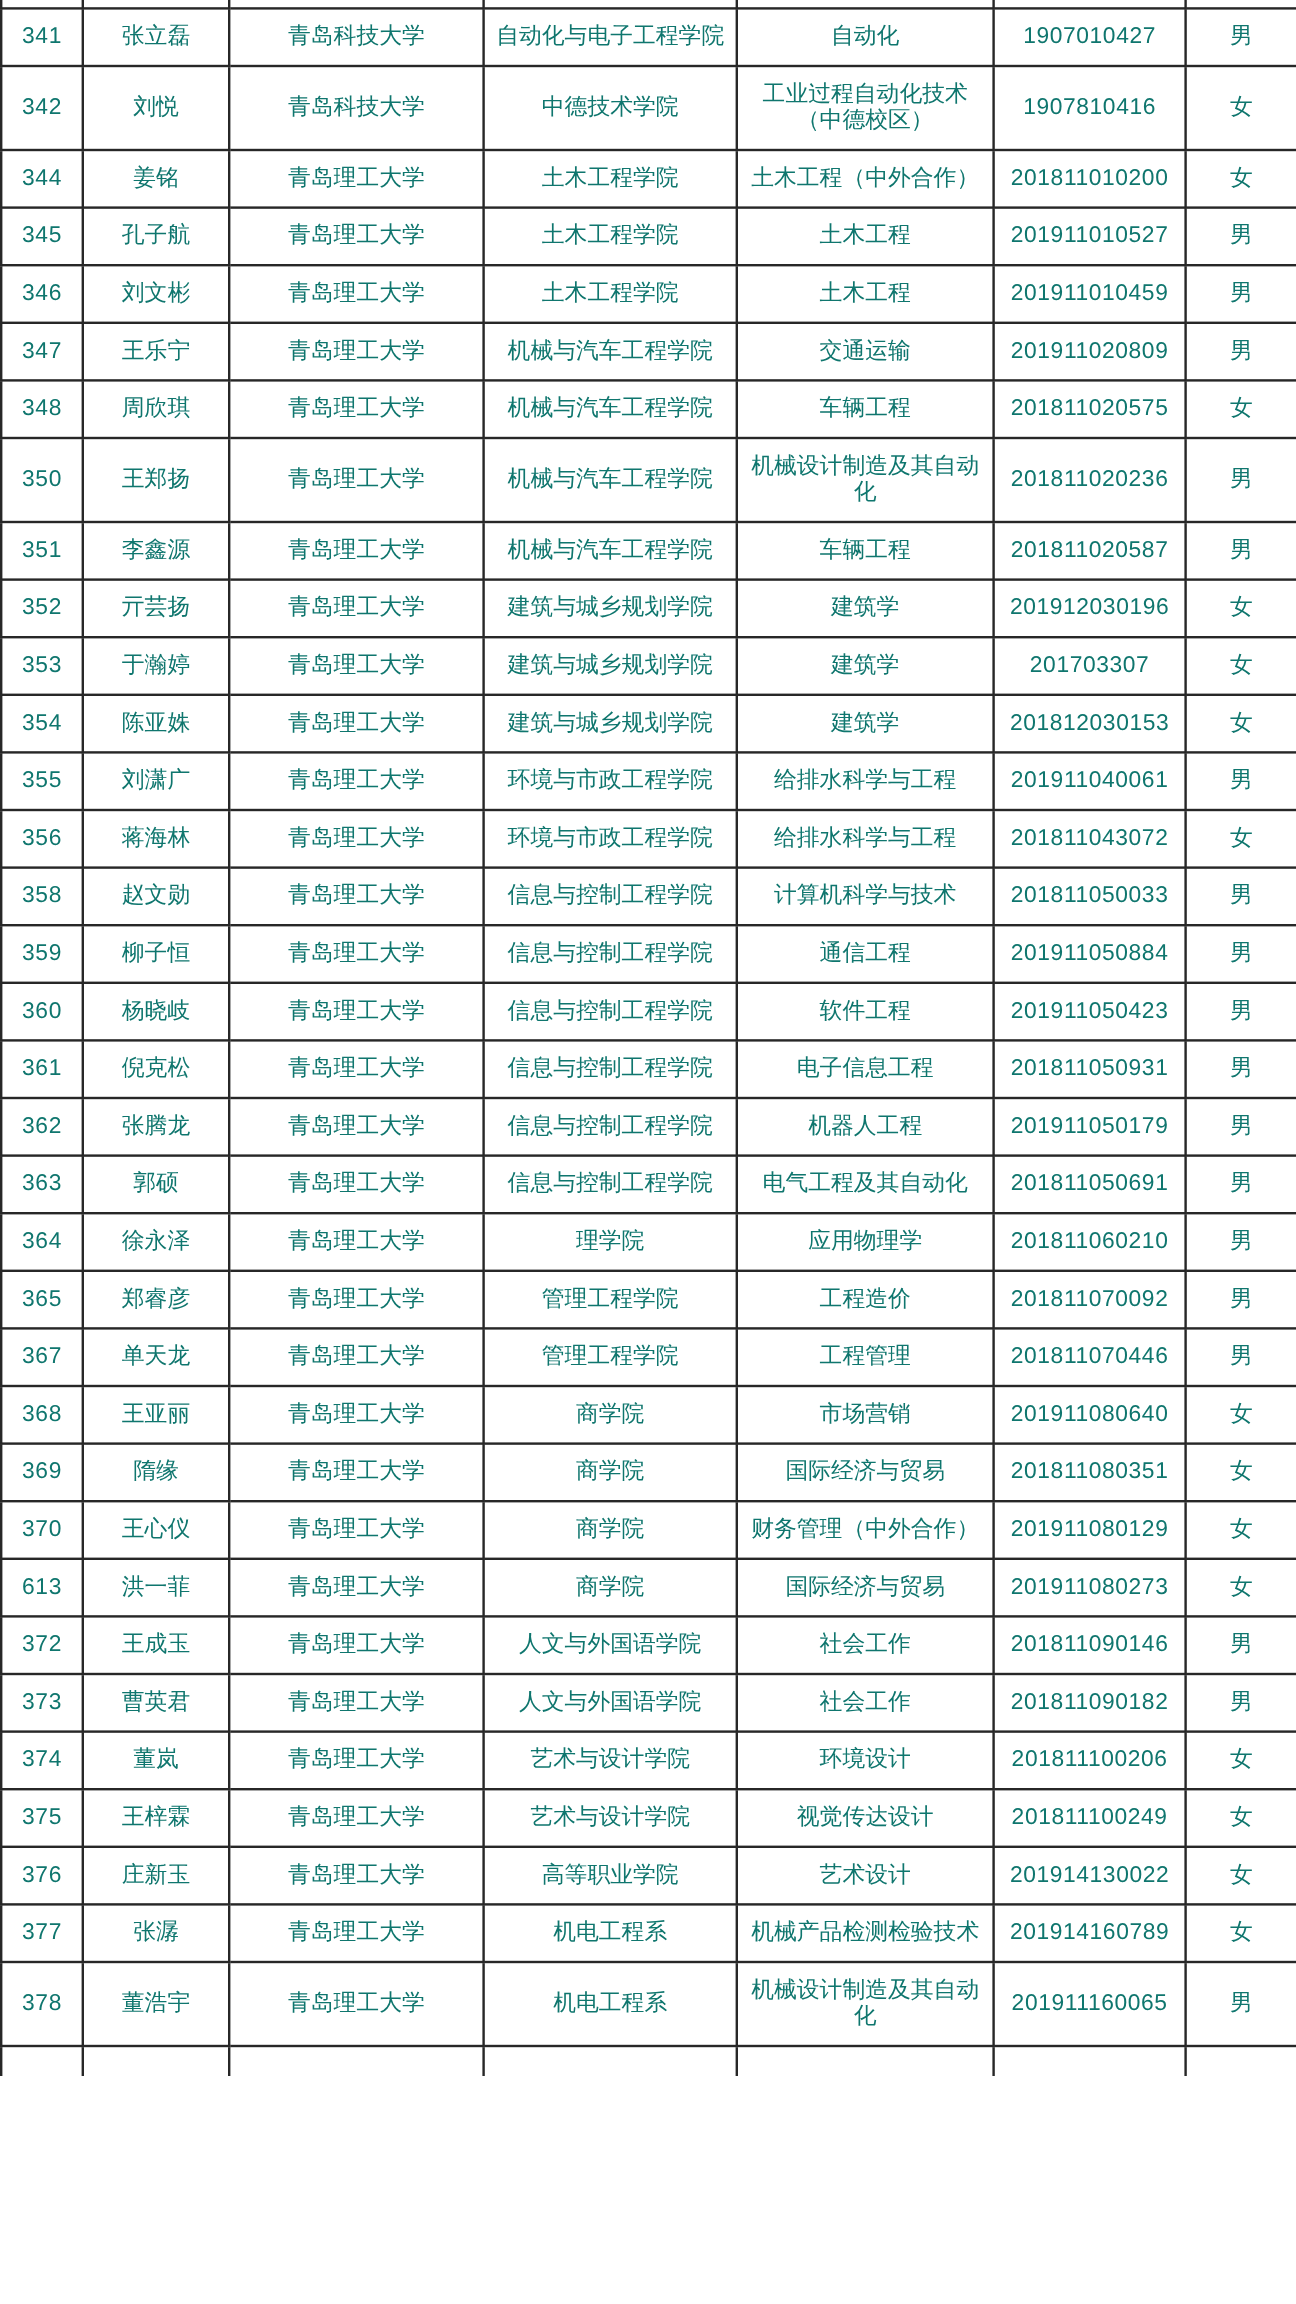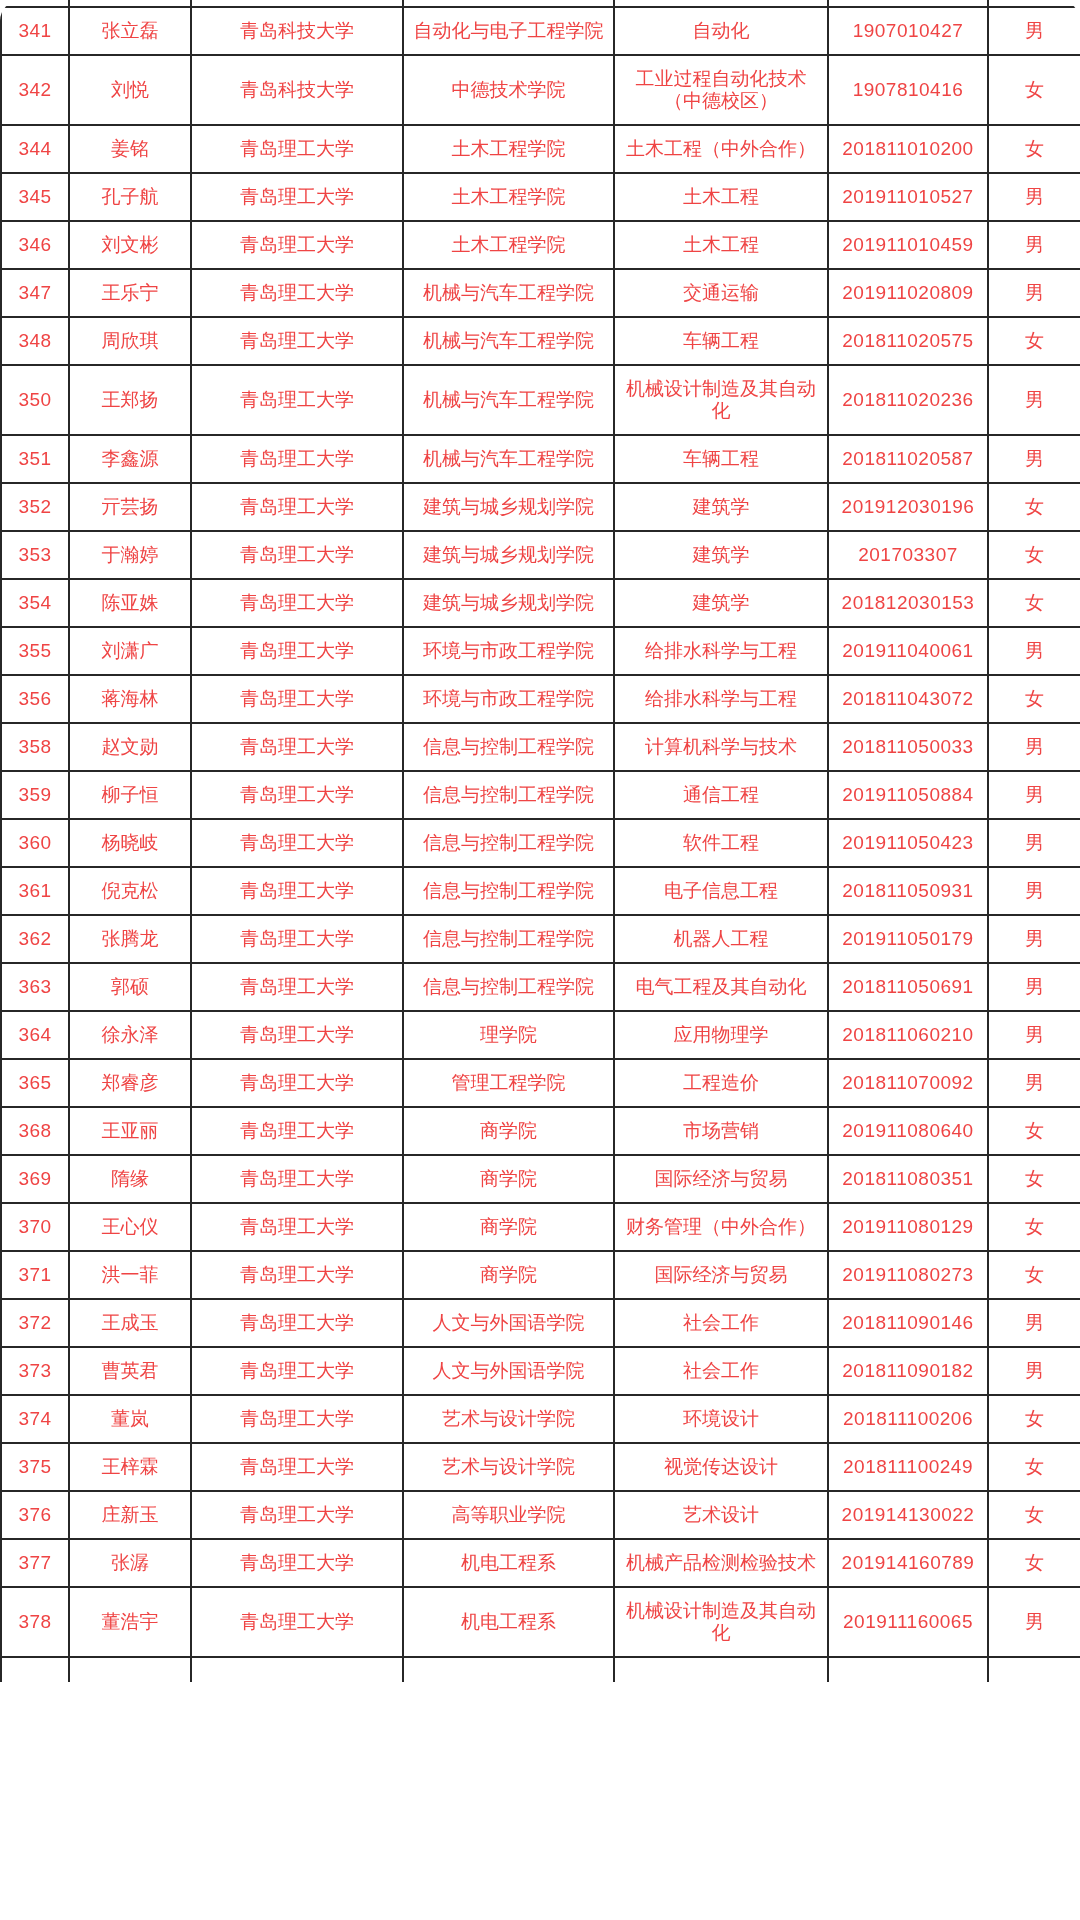--- a/index.html
+++ b/index.html
@@ -1,20 +1,19 @@
 <!DOCTYPE html>
 <html><head>
 <meta charset="utf-8">
 <style>
   html,body{margin:0;padding:0;background:#ffffff;}
   .screen{
     width:1080px;height:1920px;overflow:hidden;background:#ffffff;
     font-family:"Liberation Sans","DejaVu Sans",sans-serif;
-    color:#ef4444;
-    border-radius:21px;
+    color:#0f766e;
   }
   table.roster{
     width:1080px;table-layout:fixed;border-collapse:collapse;
   }
   table.roster td{
     border:2px solid #272727;
     text-align:center;vertical-align:middle;
     font-size:19px;line-height:22px;
     padding:12px 4px;
     white-space:pre-line;
@@ -253,20 +252,29 @@
         <tr>
           <td class="c-no">365</td>
           <td class="c-name">郑睿彦</td>
           <td class="c-university">青岛理工大学</td>
           <td class="c-college">管理工程学院</td>
           <td class="c-major">工程造价</td>
           <td class="c-student-id">201811070092</td>
           <td class="c-gender">男</td>
         </tr>
         <tr>
+          <td class="c-no">367</td>
+          <td class="c-name">单天龙</td>
+          <td class="c-university">青岛理工大学</td>
+          <td class="c-college">管理工程学院</td>
+          <td class="c-major">工程管理</td>
+          <td class="c-student-id">201811070446</td>
+          <td class="c-gender">男</td>
+        </tr>
+        <tr>
           <td class="c-no">368</td>
           <td class="c-name">王亚丽</td>
           <td class="c-university">青岛理工大学</td>
           <td class="c-college">商学院</td>
           <td class="c-major">市场营销</td>
           <td class="c-student-id">201911080640</td>
           <td class="c-gender">女</td>
         </tr>
         <tr>
           <td class="c-no">369</td>
@@ -280,21 +288,21 @@
         <tr>
           <td class="c-no">370</td>
           <td class="c-name">王心仪</td>
           <td class="c-university">青岛理工大学</td>
           <td class="c-college">商学院</td>
           <td class="c-major">财务管理（中外合作）</td>
           <td class="c-student-id">201911080129</td>
           <td class="c-gender">女</td>
         </tr>
         <tr>
-          <td class="c-no">371</td>
+          <td class="c-no">613</td>
           <td class="c-name">洪一菲</td>
           <td class="c-university">青岛理工大学</td>
           <td class="c-college">商学院</td>
           <td class="c-major">国际经济与贸易</td>
           <td class="c-student-id">201911080273</td>
           <td class="c-gender">女</td>
         </tr>
         <tr>
           <td class="c-no">372</td>
           <td class="c-name">王成玉</td>

